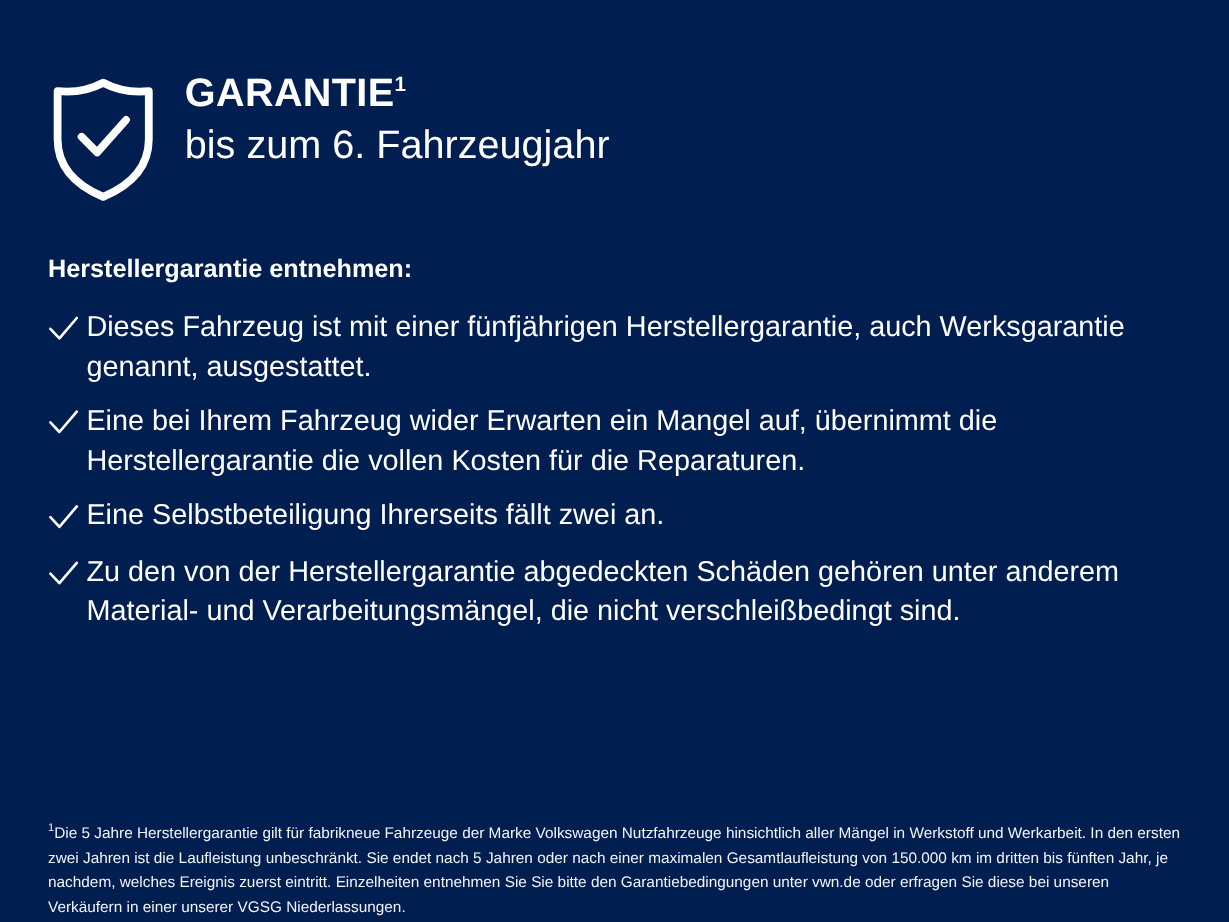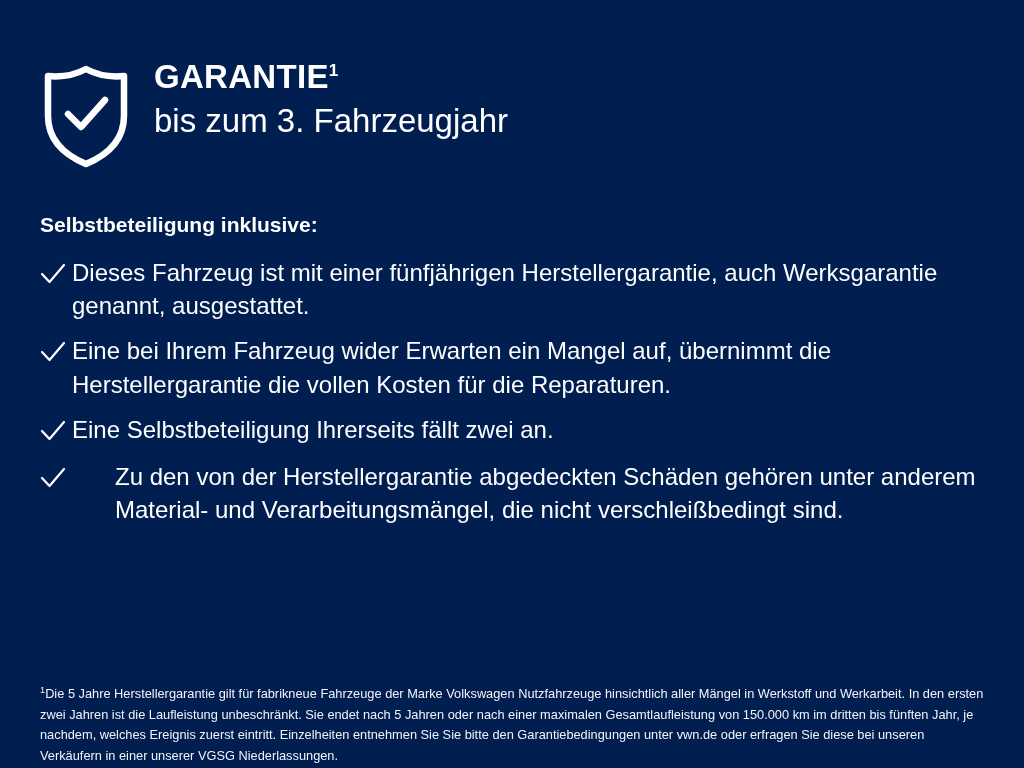--- a/index.html
+++ b/index.html
@@ -92,21 +92,20 @@
     margin: 0;
     padding: 0;
   }
   .bullet-item {
     display: flex;
     align-items: flex-start;
     margin-bottom: 12px;
   }
   .bullet-item:last-child {
     margin-bottom: 0;
-    gap: 43px;
   }
   .check-icon {
     flex: 0 0 32px;
     width: 32px;
     height: 30px;
     margin-top: 5px;
   }
   .check-icon svg {
     display: block;
     width: 26px;
@@ -147,26 +146,26 @@
     <div class="shield-wrap">
       <svg viewBox="0 0 92 104" fill="none" xmlns="http://www.w3.org/2000/svg" aria-hidden="true">
         <path d="M46 5 C 33 12, 18 13, 8 12 L 8 52 C 8 78, 27 92, 46 100 C 65 92, 84 78, 84 52 L 84 12 C 74 13, 59 12, 46 5 Z" stroke="#ffffff" stroke-width="6.5" stroke-linejoin="round" stroke-linecap="round" fill="none"></path>
         <path d="M28 50 L 41 63 L 65 36" stroke="#ffffff" stroke-width="6.5" stroke-linecap="round" stroke-linejoin="round" fill="none"></path>
       </svg>
     </div>
     <div class="header-text">
       <div class="title">
         <span>GARANTIE</span><sup>1</sup>
       </div>
-      <div class="subtitle">bis zum 3. Fahrzeugjahr</div>
+      <div class="subtitle">bis zum 6. Fahrzeugjahr</div>
     </div>
   </div>
 
   <div class="body-block">
-    <div class="intro-heading">Selbstbeteiligung inklusive:</div>
+    <div class="intro-heading">Herstellergarantie entnehmen:</div>
 
     <ul class="bullet-list">
       <li class="bullet-item">
         <span class="check-icon">
           <svg viewBox="0 0 26 26" fill="none" xmlns="http://www.w3.org/2000/svg" aria-hidden="true">
             <path d="M2 13 L 9.5 21 L 24 4" stroke="#ffffff" stroke-width="2.2" stroke-linecap="round" stroke-linejoin="round" fill="none"></path>
           </svg>
         </span>
         <span class="bullet-text">Dieses Fahrzeug ist mit einer fünfjährigen Herstellergarantie, auch Werksgarantie genannt, ausgestattet.</span>
       </li>

